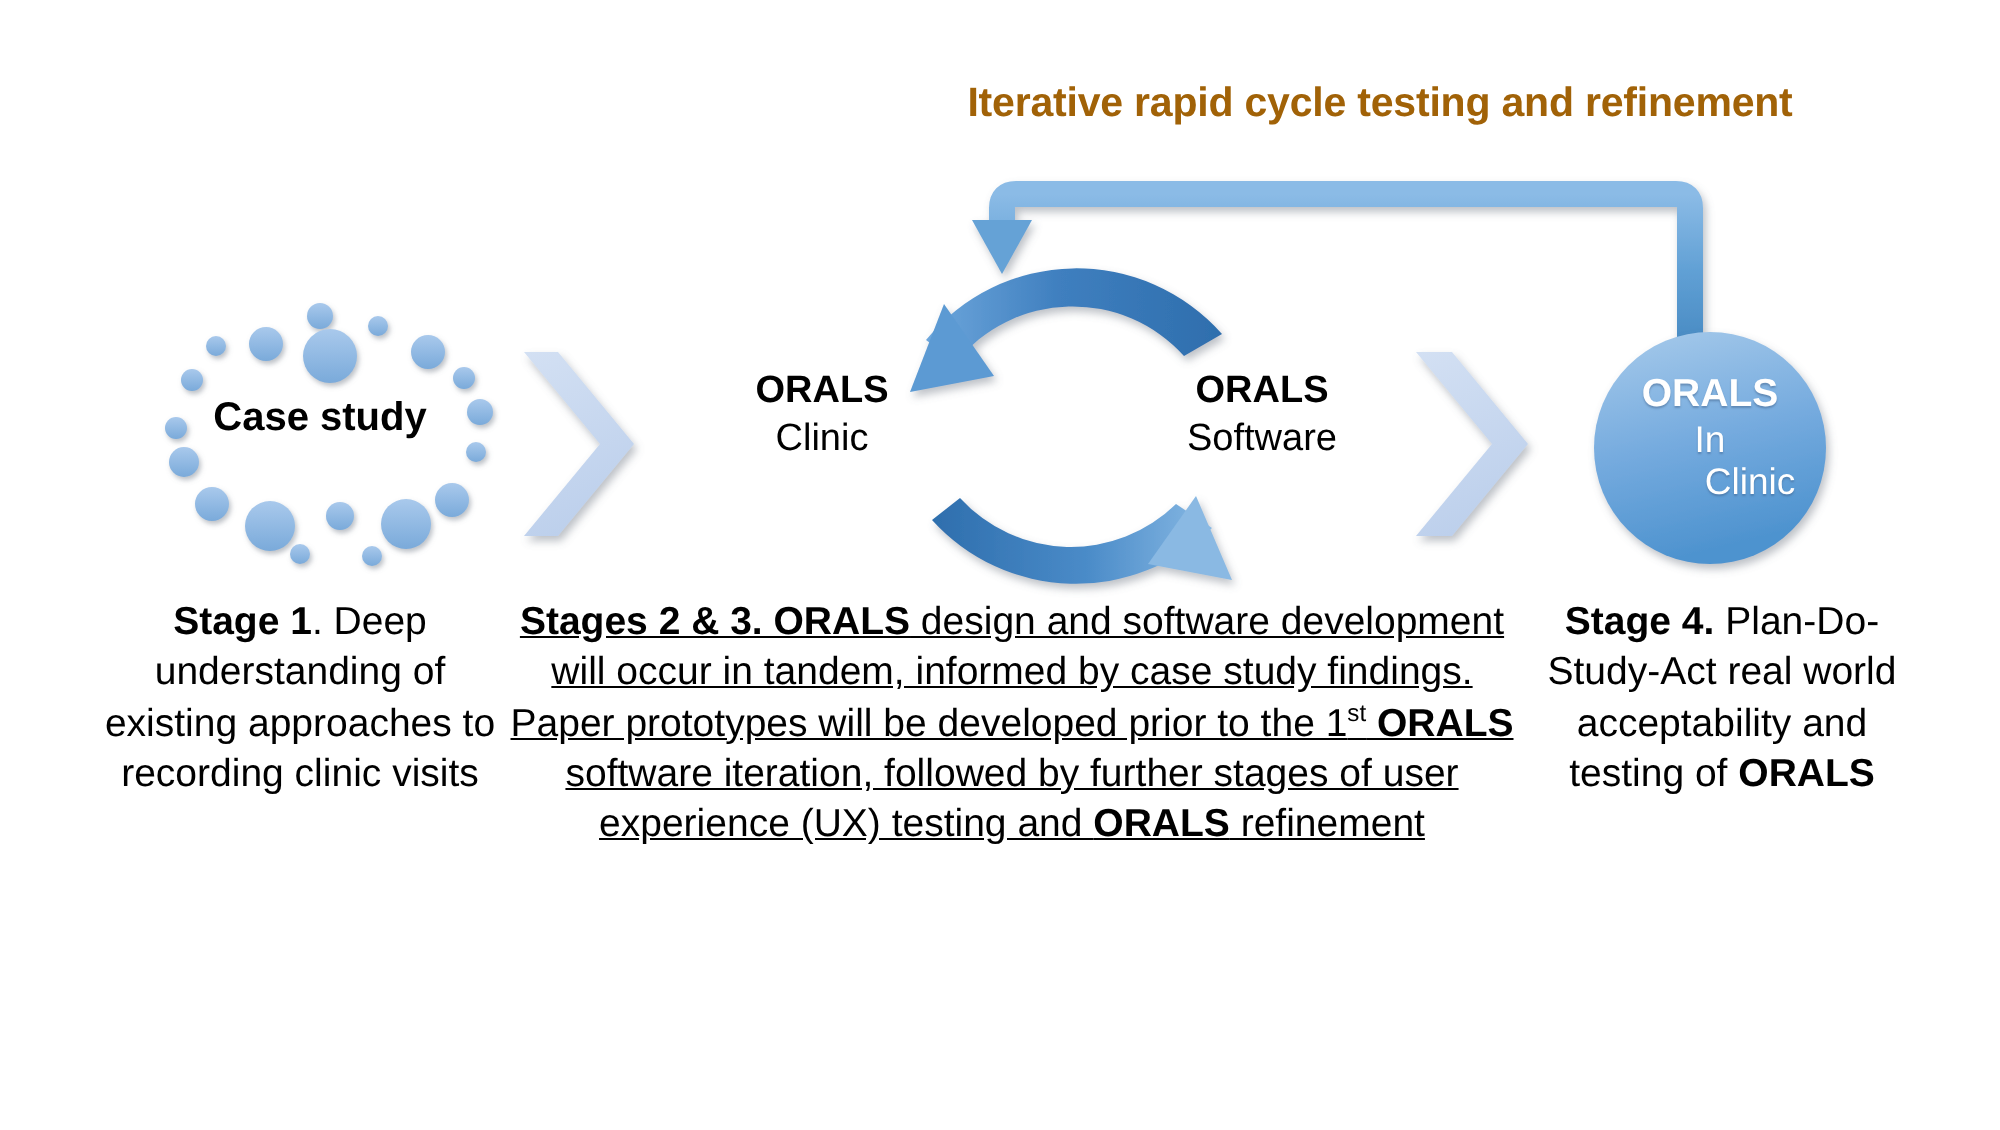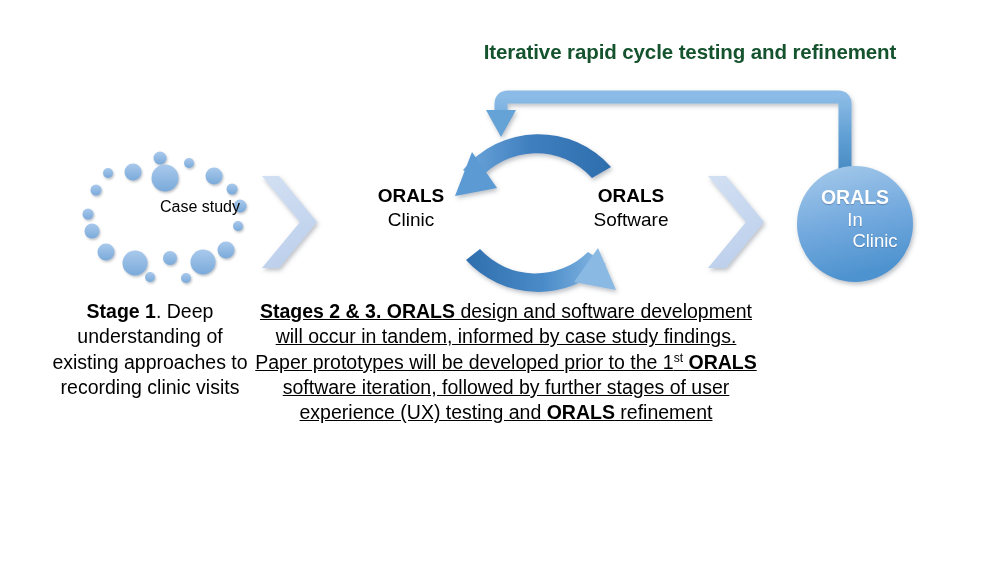--- a/index.html
+++ b/index.html
@@ -26,43 +26,43 @@
   
   .diagram-title {
     position: absolute;
     left: 410px;
     top: 40px;
     width: 560px;
     text-align: center;
     font-size: 20.5px;
     font-weight: bold;
     letter-spacing: -0.1px;
-    color: #14532d;
+    color: #a16207;
     white-space: nowrap;
   }
 
   
   #shapes {
     position: absolute;
     left: 0; top: 0;
     width: 1000px;
     height: 565px;
     pointer-events: none;
   }
   #shapes * { pointer-events: auto; }
 
   
   .case-study-label {
     position: absolute;
     left: 80px;
     top: 198px;
     width: 160px;
-    text-align: right;
-    font-size: 16px;
-    font-weight: normal;
+    text-align: center;
+    font-size: 20px;
+    font-weight: bold;
     color: #000;
     z-index: 5;
   }
 
   
   .cycle-label {
     position: absolute;
     text-align: center;
     font-size: 19px;
     line-height: 1.28;
@@ -219,14 +219,15 @@
   <div class="clinic-text">
     <span class="l1">ORALS</span>
     <span class="l2">In</span>
     <span class="l3">Clinic</span>
   </div>
 
   <div class="desc" id="desc-left"><b>Stage 1</b>. Deep understanding of existing approaches to recording clinic visits</div>
 
   <div class="desc" id="desc-center"><b>Stages 2 &amp; 3. ORALS</b> design and software development will occur in tandem, informed by case study findings. Paper prototypes will be developed prior to the 1<sup>st</sup> <b>ORALS</b> software iteration, followed by further stages of user experience (UX) testing and <b>ORALS</b> refinement</div>
 
+  <div class="desc" id="desc-right"><b>Stage 4.</b> Plan-Do-Study-Act real world acceptability and testing of <b>ORALS</b></div>
 
 </div>
 
 </body></html>

